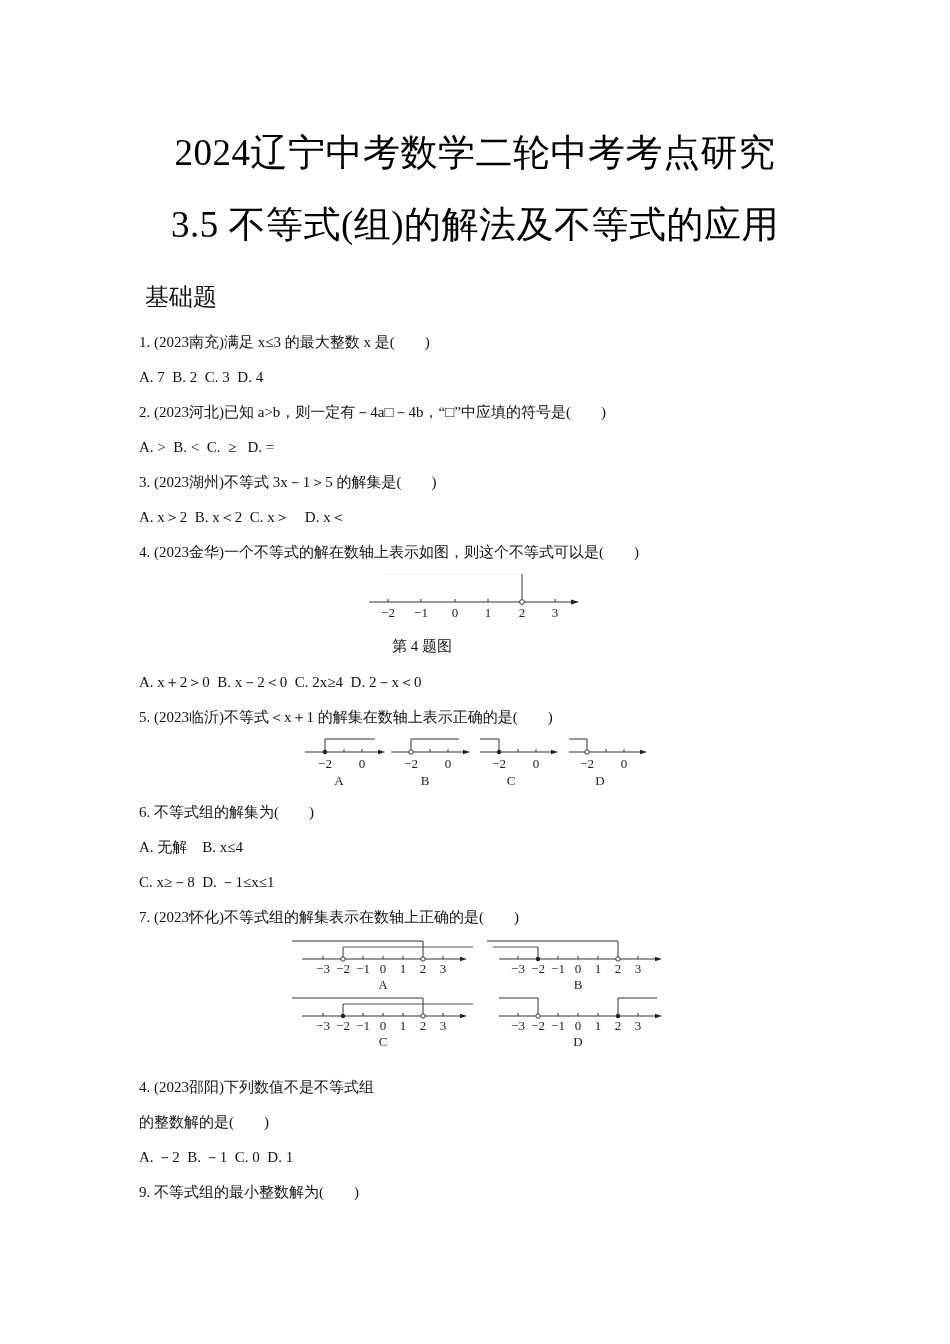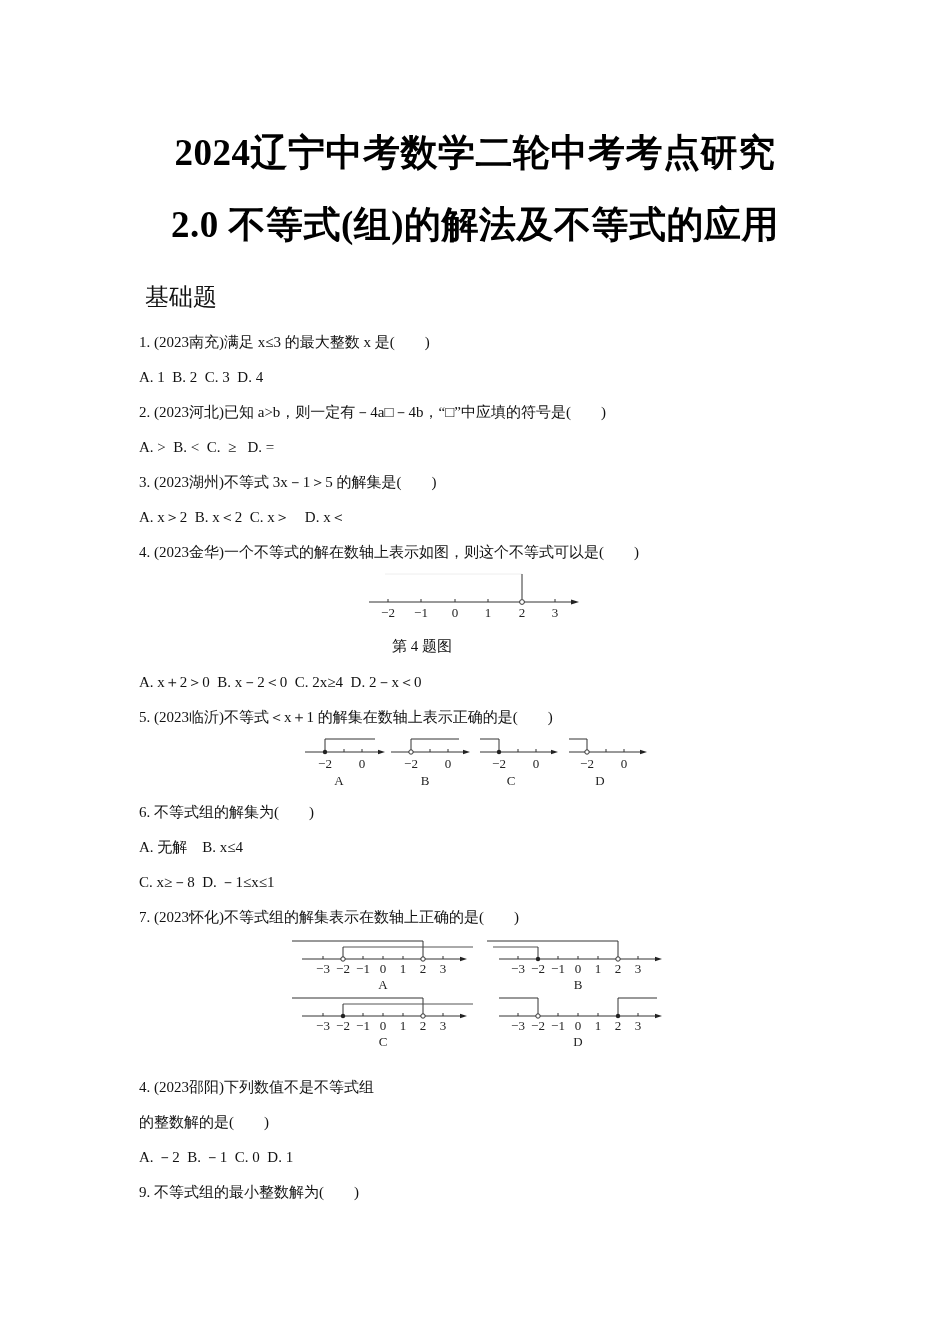--- a/index.html
+++ b/index.html
@@ -1,40 +1,40 @@
 <!DOCTYPE html>
 <html><head>
 <meta charset="utf-8">
 <style>
   html, body { margin: 0; padding: 0; background: #ffffff; }
   body { width: 950px; height: 1344px; position: relative; overflow: hidden;
          font-family: "Liberation Serif", "DejaVu Serif", serif; color: #111; }
   .title { position: absolute; left: 0; width: 950px; text-align: center;
-           font-family: "Liberation Serif", "DejaVu Serif", serif; font-weight: bold;
+           font-family: "Liberation Serif", "DejaVu Serif", serif; font-weight: normal;
            font-size: 37px; letter-spacing: 0.5px; color: #000; }
   .title.t1 { top: 128px; }
   .title.t2 { top: 200px; }
   .section { position: absolute; left: 145px; top: 281px; font-size: 24px;
              font-family: "DejaVu Sans", "Liberation Sans", sans-serif; color: #111; }
   .line { position: absolute; left: 139px; font-size: 15px; white-space: pre;
           line-height: 20px; color: #111; }
   .caption { position: absolute; left: 0; width: 844px; text-align: center;
              font-size: 15px; color: #111; }
   svg { position: absolute; overflow: visible; }
   svg text { font-family: "Liberation Serif", "DejaVu Serif", serif; font-size: 13px; fill: #222; }
 </style>
 </head>
 <body>
 
 <div class="title t1">2024辽宁中考数学二轮中考考点研究</div>
-<div class="title t2">2.0 不等式(组)的解法及不等式的应用</div>
+<div class="title t2">3.5 不等式(组)的解法及不等式的应用</div>
 <div class="section">基础题</div>
 
 <div class="line" style="top:332px">1. (2023南充)满足 x≤3 的最大整数 x 是(        )</div>
-<div class="line" style="top:367px">A. 1  B. 2  C. 3  D. 4</div>
+<div class="line" style="top:367px">A. 7  B. 2  C. 3  D. 4</div>
 
 <div class="line" style="top:402px">2. (2023河北)已知 a&gt;b，则一定有－4a□－4b，“□”中应填的符号是(        )</div>
 <div class="line" style="top:437px">A. &gt;  B. &lt;  C.  ≥   D. =</div>
 
 <div class="line" style="top:472px">3. (2023湖州)不等式 3x－1＞5 的解集是(        )</div>
 <div class="line" style="top:507px">A. x＞2  B. x＜2  C. x＞    D. x＜</div>
 
 <div class="line" style="top:542px">4. (2023金华)一个不等式的解在数轴上表示如图，则这个不等式可以是(        )</div>
 
 <svg style="left:365px;top:570px" width="220" height="50">

